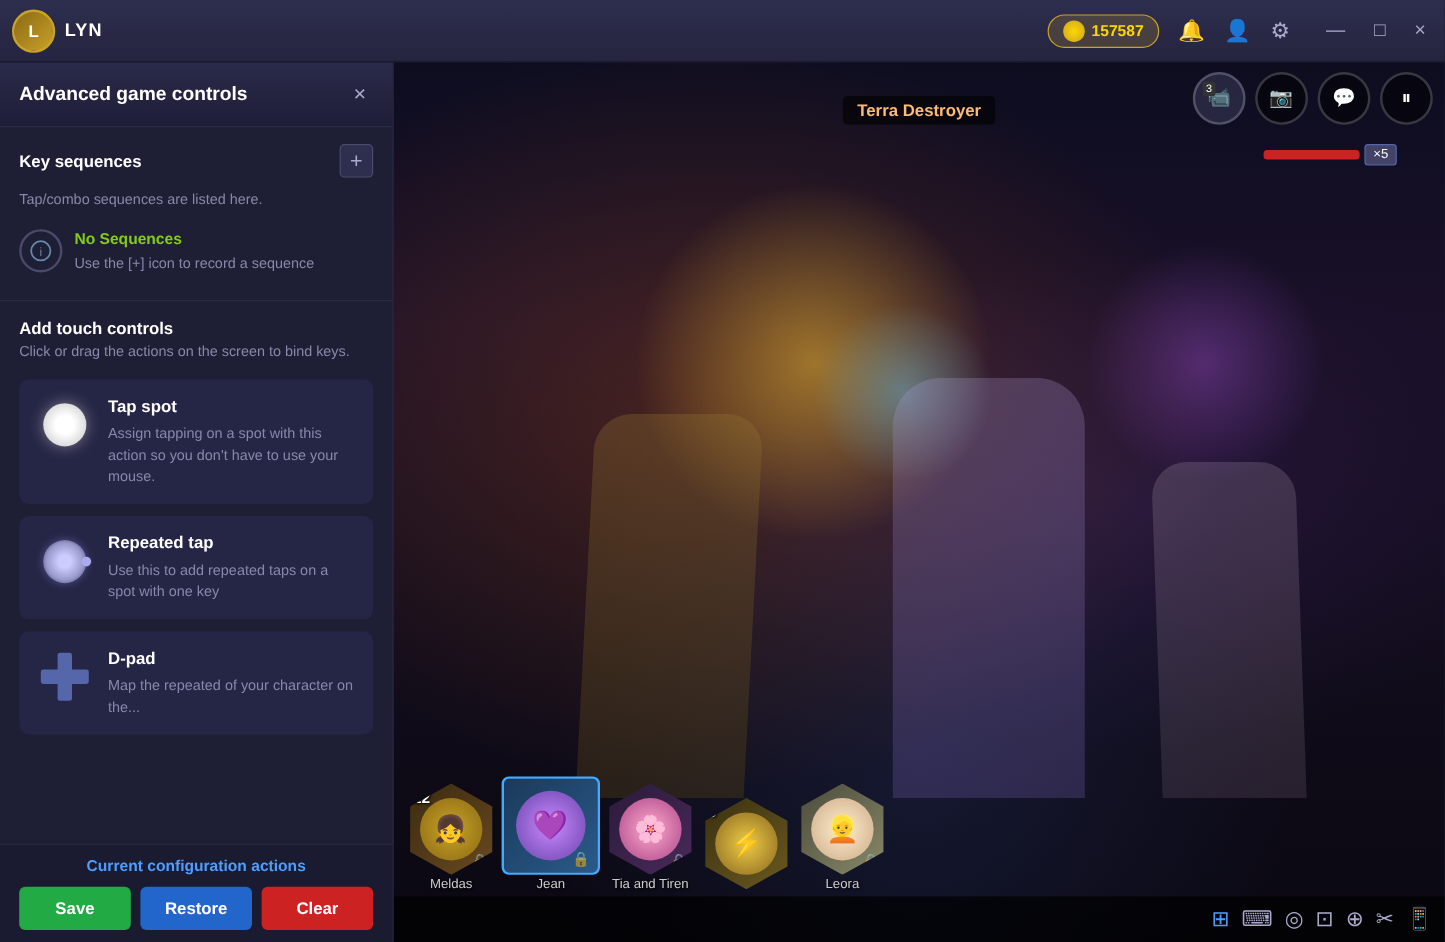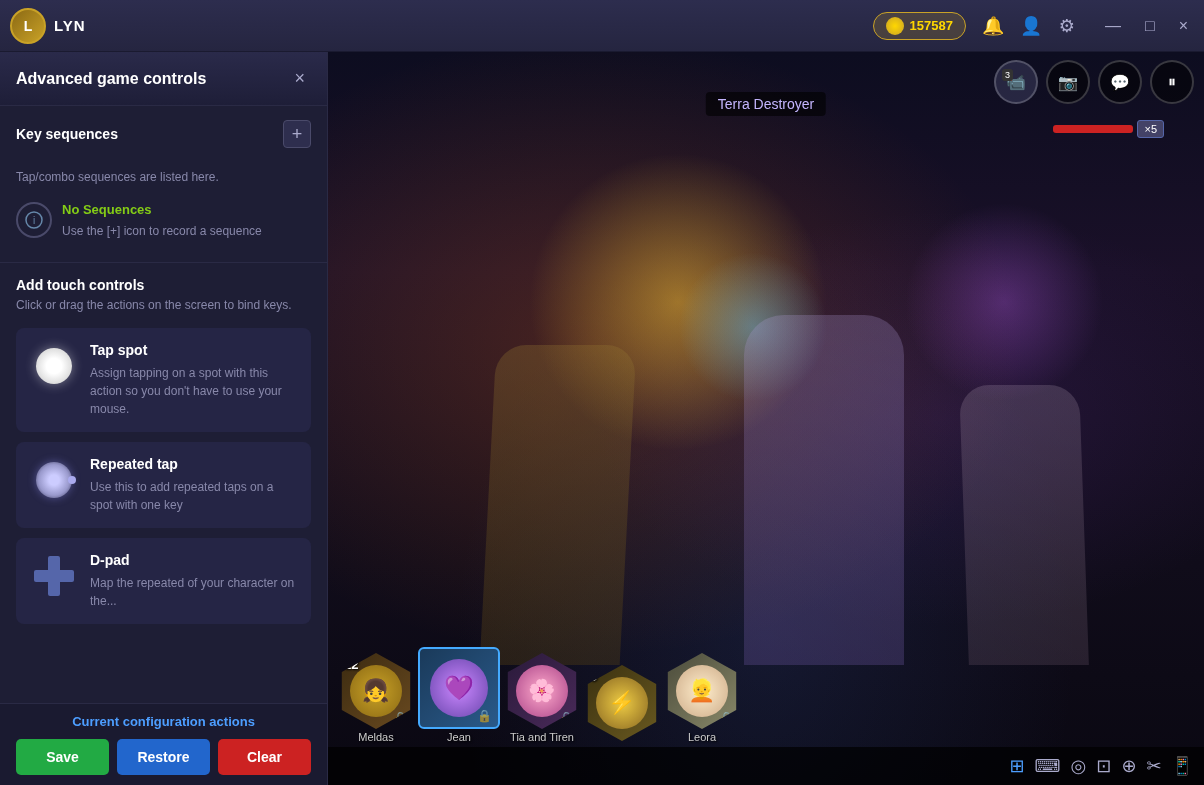--- a/index.html
+++ b/index.html
@@ -143,21 +143,21 @@
 
     
     .section {
       padding: 14px 16px;
       border-bottom: 1px solid #2a2a45;
     }
     .section-header {
       display: flex;
       align-items: center;
       justify-content: space-between;
-      margin-bottom: 22px;
+      margin-bottom: 11px;
     }
     .section-title {
       color: #ffffff;
       font-size: 14px;
       font-weight: 700;
     }
     .section-subtitle {
       color: #8888aa;
       font-size: 12px;
       margin-bottom: 10px;
@@ -407,27 +407,27 @@
       left: -4px;
       background: #333;
       color: #fff;
       font-size: 9px;
       padding: 1px 3px;
       border-radius: 3px;
     }
     
     .boss-label {
       position: absolute;
-      top: 40px;
+      top: 28px;
       left: 50%;
       transform: translateX(-50%);
       background: rgba(0,0,0,0.6);
-      color: #c4b5fd;
-      font-size: 14px;
-      font-weight: 400;
+      color: #fdba74;
+      font-size: 14px;
+      font-weight: 700;
       padding: 4px 12px;
       border-radius: 4px;
     }
 
     
     .char-row {
       position: absolute;
       bottom: 42px;
       left: 0;
       right: 0;

